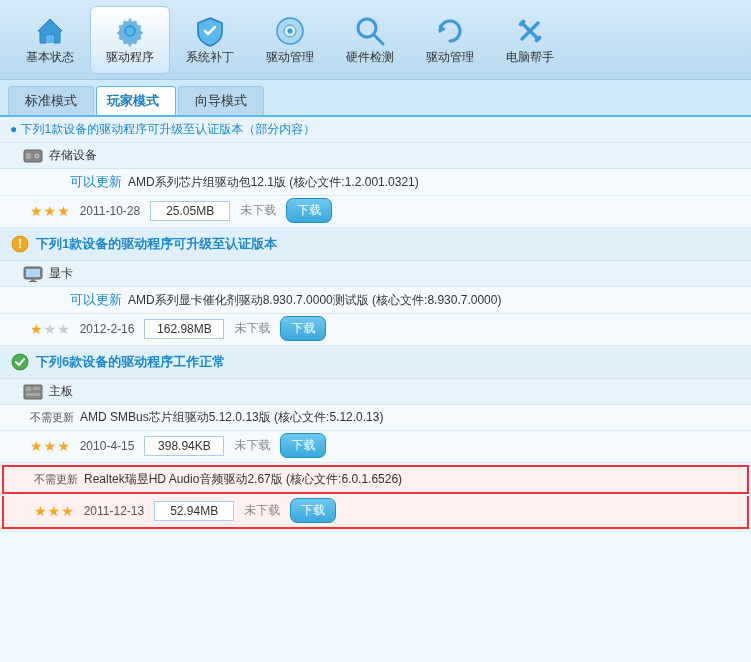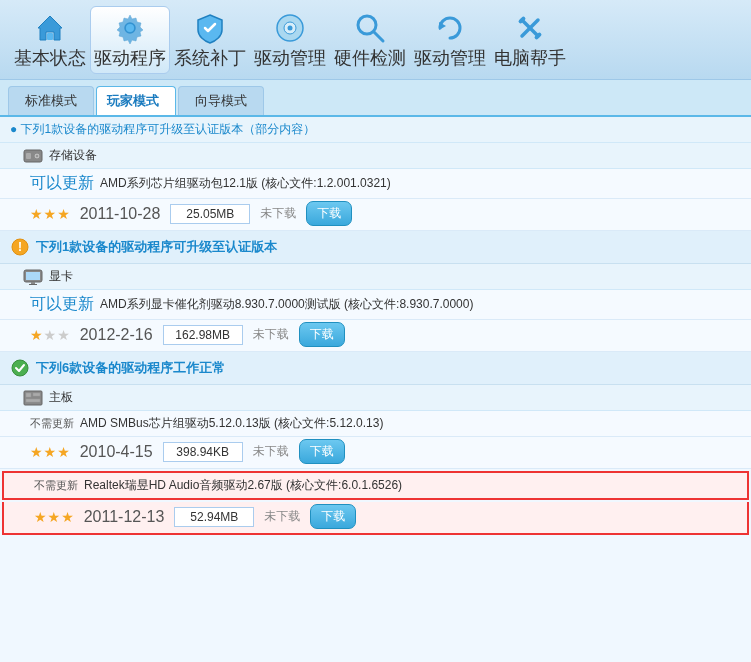--- a/index.html
+++ b/index.html
@@ -23,21 +23,21 @@
     }
     .nav-item {
       display: flex;
       flex-direction: column;
       align-items: center;
       justify-content: center;
       width: 80px;
       height: 68px;
       cursor: pointer;
       border-radius: 6px;
-      font-size: 18px;
+      font-size: 12px;
       color: #333;
       gap: 0;
     }
     .nav-item.active {
       background: linear-gradient(to bottom, #ffffff, #d0e8f8);
       border: 1px solid #aaccee;
     }
     .nav-icon {
       width: 36px;
       height: 36px;
@@ -157,21 +157,21 @@
     }
     .stars {
       display: flex;
       gap: 1px;
     }
     .star {
       font-size: 14px;
     }
     .star.filled { color: #f5a623; }
     .star.empty { color: #ccc; }
-    .driver-date { color: #555; font-size: 16px; }
+    .driver-date { color: #555; font-size: 12px; }
     .size-box {
       border: 1px solid #aaccee;
       background: #ffffff;
       padding: 2px 8px;
       font-size: 12px;
       color: #333;
       min-width: 80px;
       text-align: center;
     }
     .status-text {
@@ -182,21 +182,21 @@
     .download-btn {
       background: linear-gradient(to bottom, #6cc8f0, #3aa8dc);
       border: 1px solid #2090c0;
       border-radius: 7px;
       color: white;
       font-size: 12px;
       padding: 3px 10px;
       cursor: pointer;
     }
 
-    .can-update { color: #1a88cc; font-size: 16px; }
+    .can-update { color: #1a88cc; font-size: 13px; margin-left: 40px; }
     .no-update { color: #555; font-size: 11px; }
 
     
     .partial-row {
       padding: 4px 10px;
       background: #e8f4fc;
       border-bottom: 1px solid #d0e8f8;
       font-size: 12px;
       color: #1a88cc;
       overflow: hidden;

